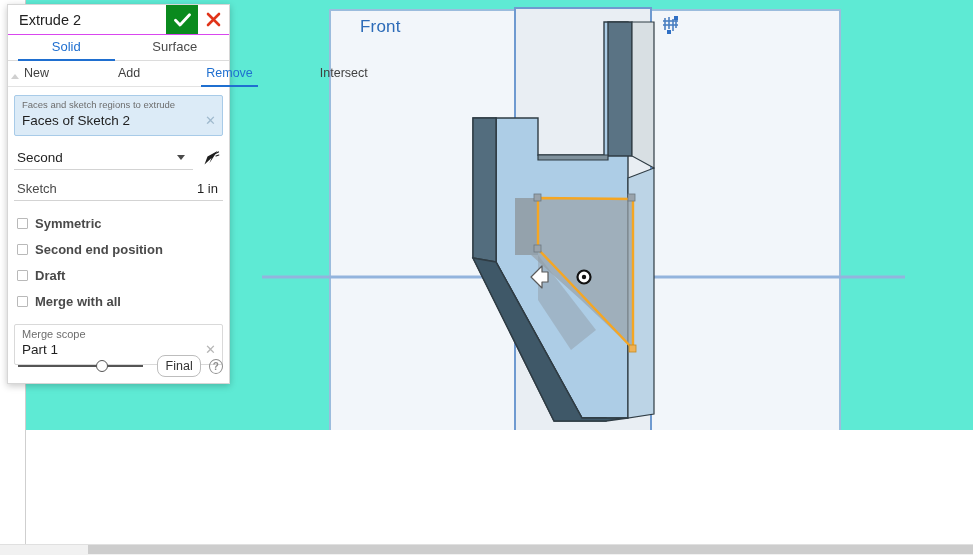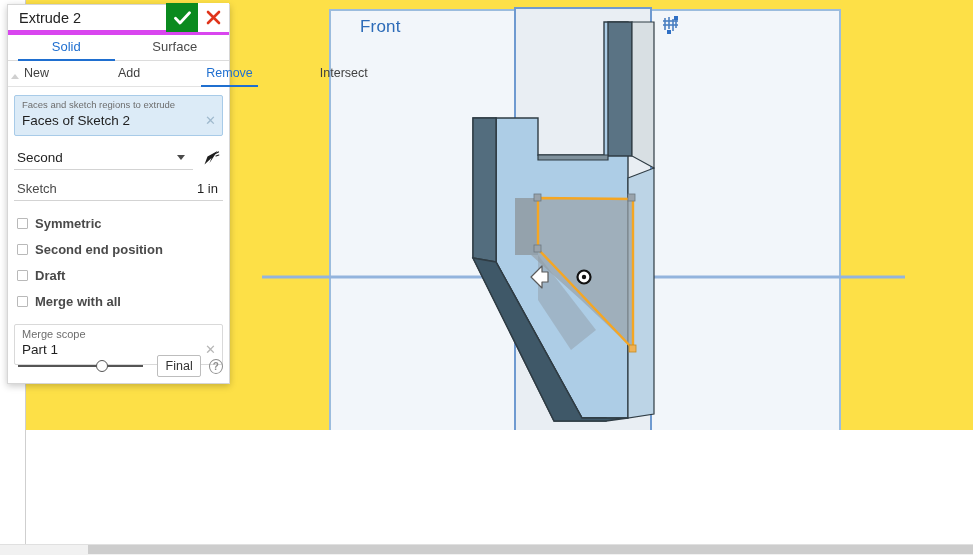--- a/index.html
+++ b/index.html
@@ -33,21 +33,21 @@
   
   .dialog {
     position: absolute; left: 7px; top: 4px; width: 223px; height: 380px;
     background: #ffffff;
     border: 1px solid #d6d6d6;
     box-shadow: 0 2px 7px rgba(0,0,0,0.22);
     z-index: 20;
   }
   .dlg-title-bar {
     position: relative; height: 30px; display: flex; align-items: center;
-    border-bottom: 5px solid #d946ef; background: #fff;
+    border-bottom: 1px solid #d946ef; background: #fff;
   }
   .dlg-title {
     font-size: 14.5px; color: #222; padding-left: 11px; flex: 1;
     white-space: nowrap; overflow: hidden;
   }
   .btn-accept {
     width: 32px; height: 29px; background: #0a8a1e;
     display: flex; align-items: center; justify-content: center;
     cursor: pointer;
   }
@@ -173,35 +173,35 @@
   .slider-track {
     position: absolute; left: 0; top: 6px; width: 125px; height: 2px;
     background: #555;
   }
   .slider-thumb {
     position: absolute; left: 78px; top: 1px; width: 12px; height: 12px;
     border-radius: 50%; background: #fff; border: 1.5px solid #555;
   }
   .final-btn {
     margin-left: 22px; width: 46px; height: 22px;
-    border: 1px solid #bdbdbd; background: #fff; border-radius: 2px;
+    border: 1px solid #bdbdbd; background: #fff; border-radius: 8px;
     font-size: 12.5px; color: #333; cursor: pointer;
     display: flex; align-items: center; justify-content: center;
   }
   .help-icon {
     margin-left: 8px; width: 15px; height: 15px; border-radius: 50%;
     border: 1.5px solid #8d8d8d; color: #8d8d8d; font-size: 10px;
     display: flex; align-items: center; justify-content: center;
     cursor: pointer; font-weight: bold;
   }
 
   
   .viewport {
     position: absolute; left: 26px; top: 0; width: 947px; height: 430px;
-    background: #fde047; overflow: hidden;
+    background: #5eead4; overflow: hidden;
   }
   .vp-svg { position: absolute; left: 0; top: 0; }
   .front-label {
     position: absolute; left: 334px; top: 17px;
     font-size: 17px; color: #2c6bb8; letter-spacing: 0.2px;
   }
   .plane-icon { position: absolute; left: 636px; top: 16px; }
 </style>
 </head>
 <body>

